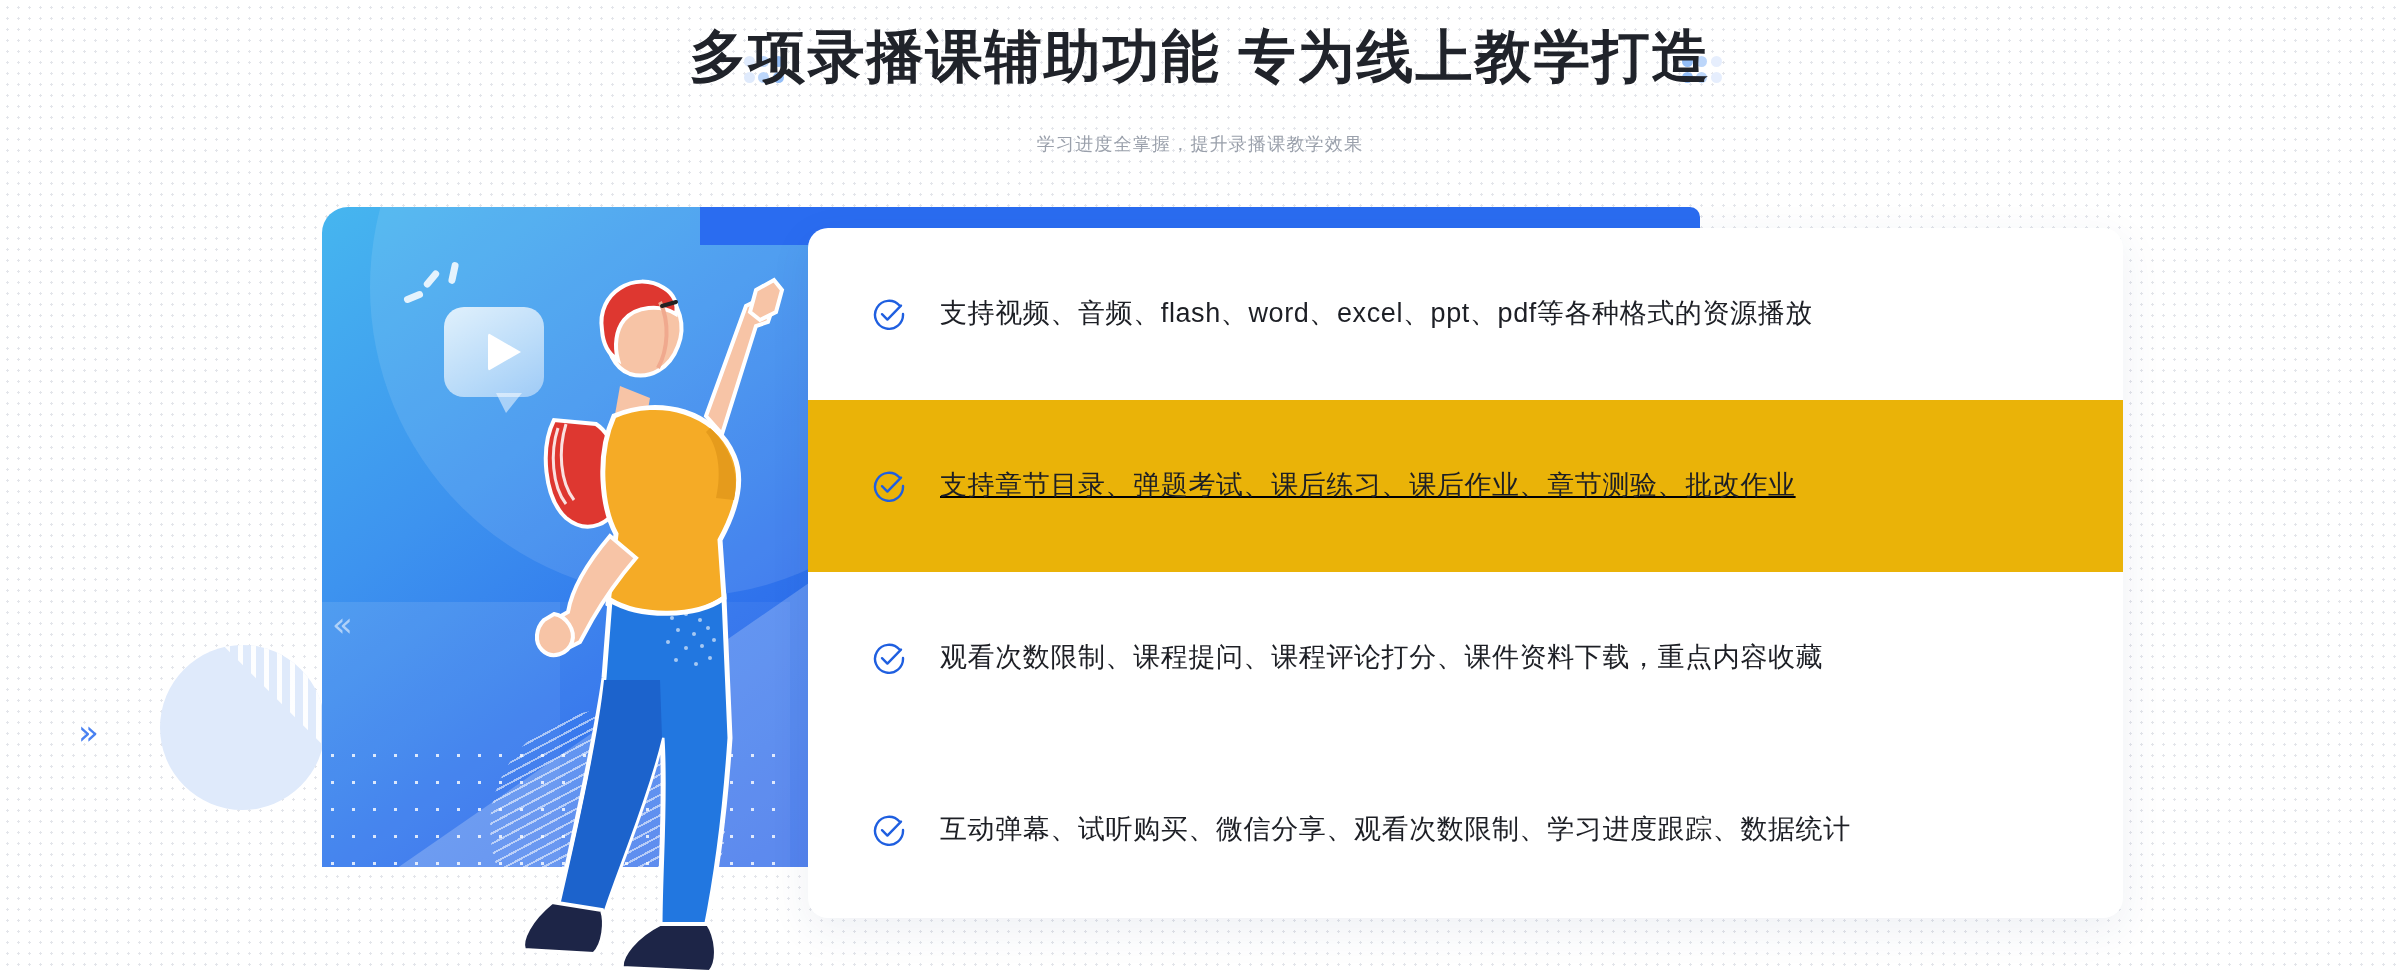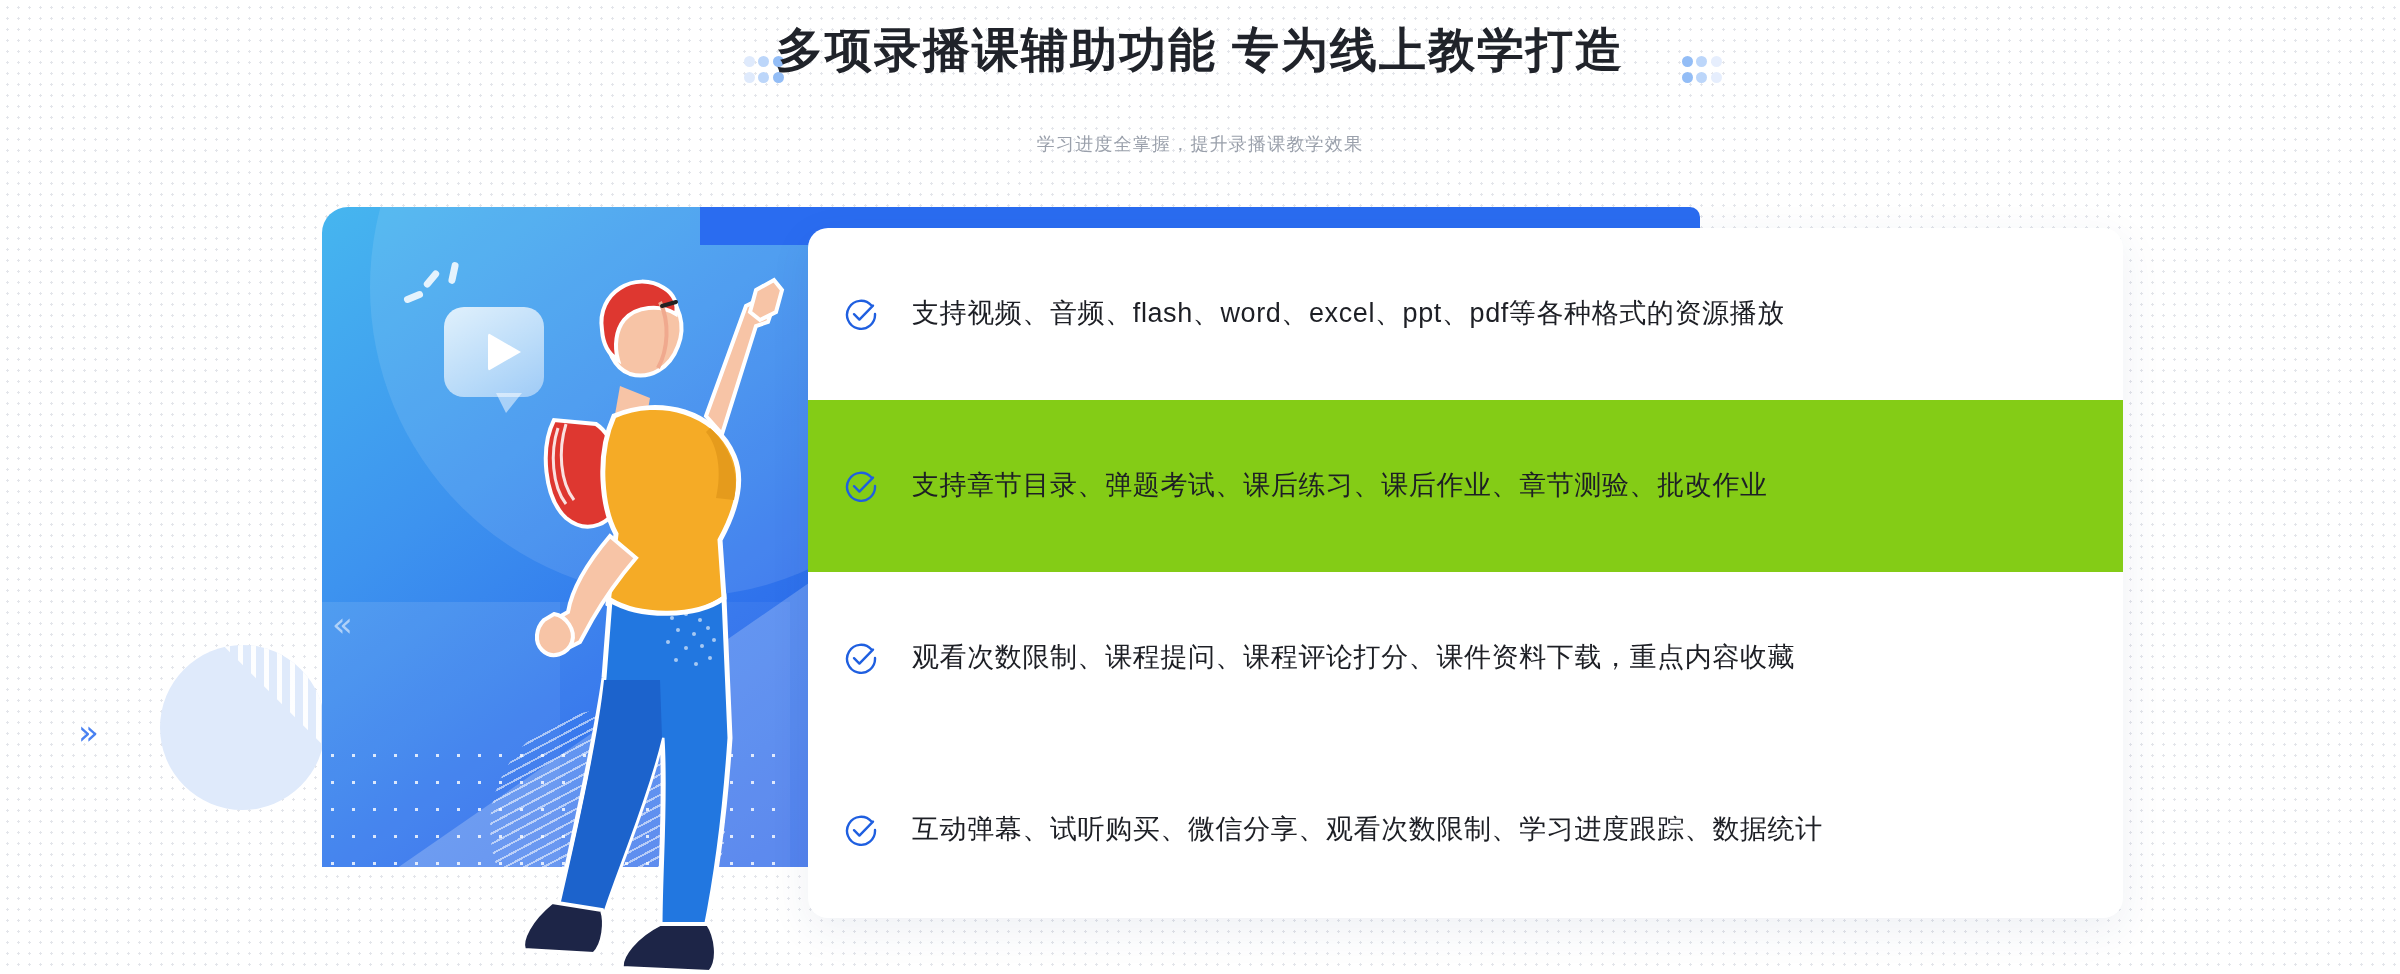--- a/index.html
+++ b/index.html
@@ -26,21 +26,21 @@
   .header {
     position:absolute;
     top:0; left:0; right:0;
     height:150px;
     text-align:center;
     z-index:40;
   }
   .title {
     position:absolute;
     top:18px; left:0; right:0;
-    font-size:47px;
+    font-size:57px;
     font-weight:bold;
     color:#20232a;
     letter-spacing:2px;
     line-height:1.35;
     white-space:nowrap;
   }
   .subtitle {
     position:absolute;
     top:112px; left:0; right:0;
     font-size:18px;
@@ -206,24 +206,25 @@
     border-radius:20px;
     box-shadow:0 12px 40px rgba(40,60,110,.08);
     z-index:25;
     overflow:hidden;
   }
   .row {
     position:relative;
     display:flex;
     align-items:center;
     height:172px;
-    padding-left:36px;
+    padding-left:64px;
   }
   .row.alt {
-    background:#84cc16;
+    background:#eab308;
+    text-decoration:underline;
   }
   .row.alt::before{
     content:"";
     position:absolute;
     left:-12px; top:0;
     width:12px; height:100%;
     background:#1f5fe0;
   }
   .chk {
     flex:0 0 auto;

